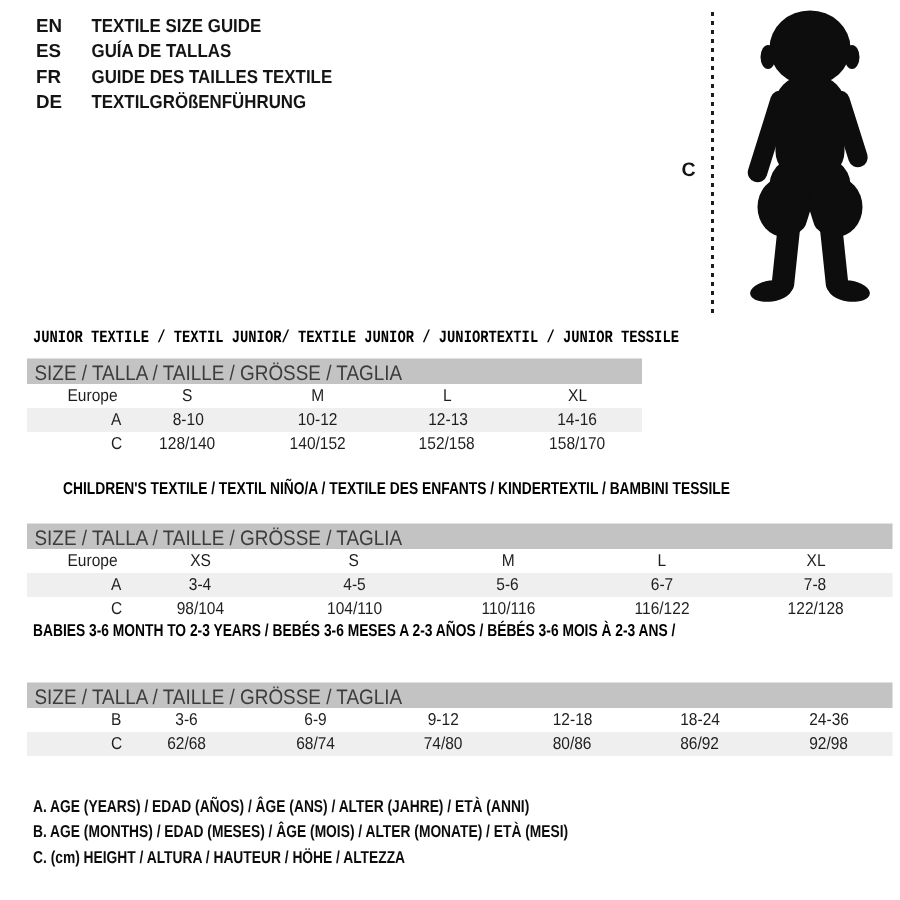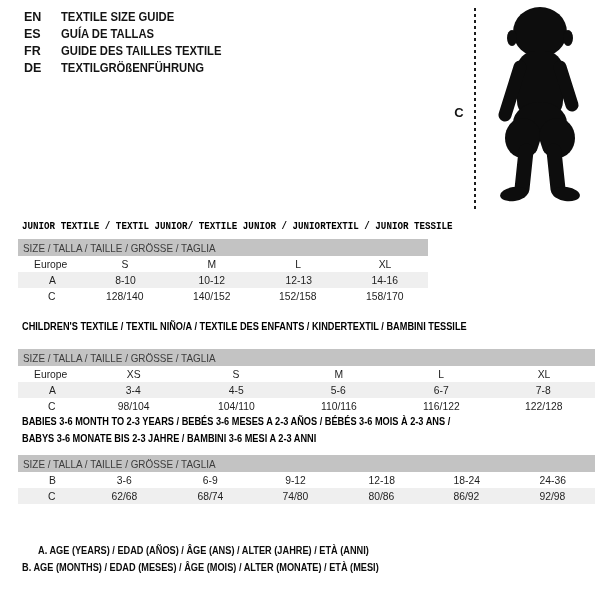--- a/index.html
+++ b/index.html
@@ -32,28 +32,28 @@
   }
   .baby-svg { position: absolute; left: 482px; top: 5px; }
 
   
   .sec-title { position: absolute; left: 22px; font-weight: bold; font-size: 11.5px; color: #000; line-height: 17px; }
 
   
   .tbl { position: absolute; font-size: 11.5px; color: #1e1e1e; }
   .thead {
     height: 17px; display: flex; align-items: center;
-    padding-left: 5px; font-size: 11px;
+    padding-left: 5px; font-size: 14px;
   }
   .tr { display: flex; height: 16px; align-items: center; }
-  .tl { width: 64px; flex: 0 0 64px; padding-left: 5px; text-align: center; }
+  .tl { width: 64px; flex: 0 0 64px; padding-left: 5px; text-align: right; }
   .tc { flex: 1 1 0; text-align: center; }
 
   
-  .legend { position: absolute; left: 22px; top: 544px; text-align: center; }
+  .legend { position: absolute; left: 22px; top: 532px; }
   .legend-row { height: 17px; font-weight: bold; font-size: 11.5px; color: #0c0c0c; }
 </style>
 </head>
 <body>
 
 <div class="canvas">
 
   <div class="lang-block">
     <div class="lang-row">
       <span class="lang-code">EN</span>
@@ -117,21 +117,21 @@
     </div>
     <div class="tr">
       <span class="tl"><span class="cxl9">C</span></span>
       <span class="tc"><span class="cxc">128/140</span></span>
       <span class="tc"><span class="cxc">140/152</span></span>
       <span class="tc"><span class="cxc">152/158</span></span>
       <span class="tc"><span class="cxc">158/170</span></span>
     </div>
   </div>
 
-  <div class="sec-title" style="top:318px;">
+  <div class="sec-title" style="top:318px;margin-left:20px;">
     <span class="cxl">CHILDREN'S TEXTILE / TEXTIL NIÑO/A / TEXTILE DES ENFANTS / KINDERTEXTIL / BAMBINI TESSILE</span>
   </div>
   <div class="tbl" style="left:18px; top:349px; width:577px;">
     <div class="thead" style="background:#c3c3c3; color:#3c3c3c;">
       <span class="cxl9">SIZE / TALLA / TAILLE / GRÖSSE / TAGLIA</span>
     </div>
     <div class="tr">
       <span class="tl"><span class="cxl9">Europe</span></span>
       <span class="tc"><span class="cxc">XS</span></span>
       <span class="tc"><span class="cxc">S</span></span>
@@ -152,21 +152,20 @@
       <span class="tc"><span class="cxc">98/104</span></span>
       <span class="tc"><span class="cxc">104/110</span></span>
       <span class="tc"><span class="cxc">110/116</span></span>
       <span class="tc"><span class="cxc">116/122</span></span>
       <span class="tc"><span class="cxc">122/128</span></span>
     </div>
   </div>
 
   <div class="sec-title" style="top:413px;">
     <div><span class="cxl">BABIES 3-6 MONTH TO 2-3 YEARS / BEBÉS 3-6 MESES A 2-3 AÑOS / BÉBÉS 3-6 MOIS À 2-3 ANS /</span></div>
-    <div><span class="cxl">BABYS 3-6 MONATE BIS 2-3 JAHRE / BAMBINI 3-6 MESI A 2-3 ANNI</span></div>
   </div>
   <div class="tbl" style="left:18px; top:455px; width:577px;">
     <div class="thead" style="background:#c3c3c3; color:#3c3c3c;">
       <span class="cxl9">SIZE / TALLA / TAILLE / GRÖSSE / TAGLIA</span>
     </div>
     <div class="tr">
       <span class="tl"><span class="cxl9">B</span></span>
       <span class="tc"><span class="cxc">3-6</span></span>
       <span class="tc"><span class="cxc">6-9</span></span>
       <span class="tc"><span class="cxc">9-12</span></span>
@@ -185,15 +184,18 @@
     </div>
   </div>
 
   <div class="legend">
     <div class="legend-row">
       <span class="cxl">A. AGE (YEARS) / EDAD (AÑOS) / ÂGE (ANS) / ALTER (JAHRE) / ETÀ (ANNI)</span>
     </div>
     <div class="legend-row">
       <span class="cxl">B. AGE (MONTHS) / EDAD (MESES) / ÂGE (MOIS) / ALTER (MONATE) / ETÀ (MESI)</span>
     </div>
+    <div class="legend-row">
+      <span class="cxl">C. (cm) HEIGHT / ALTURA / HAUTEUR / HÖHE / ALTEZZA</span>
+    </div>
   </div>
 
 </div>
 
 </body></html>

